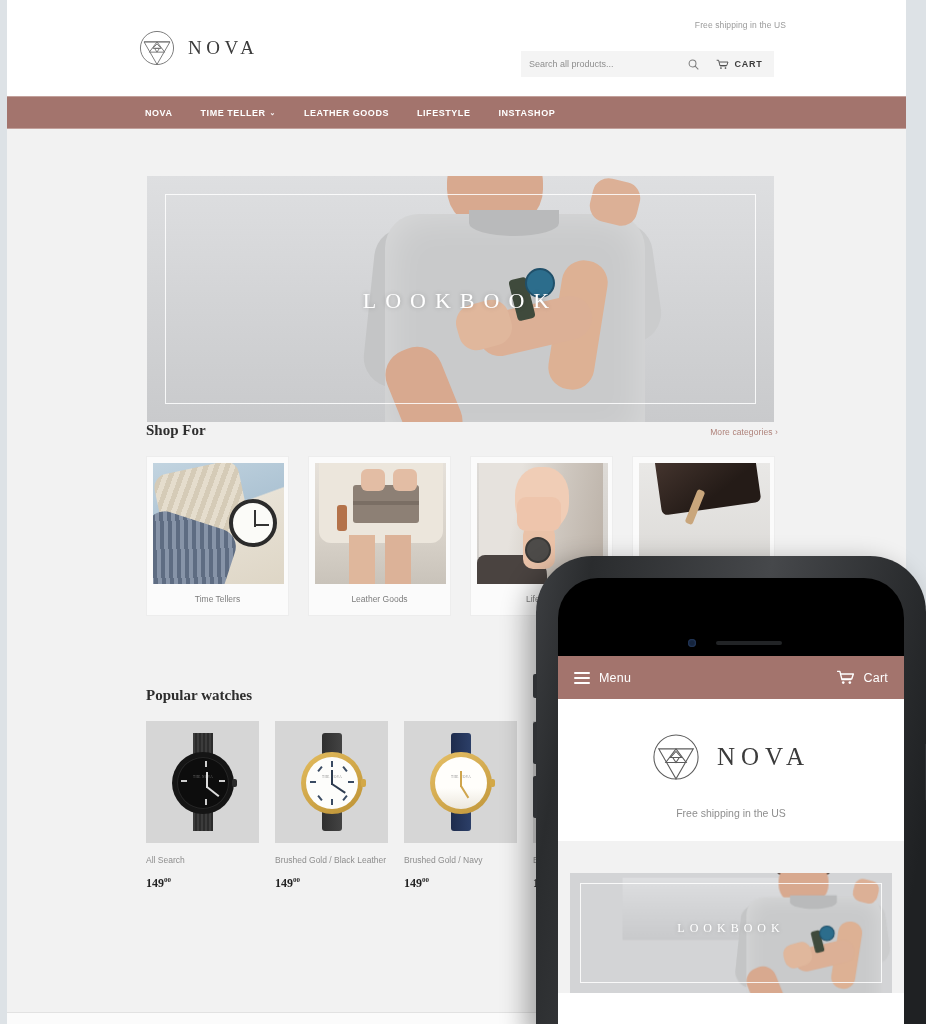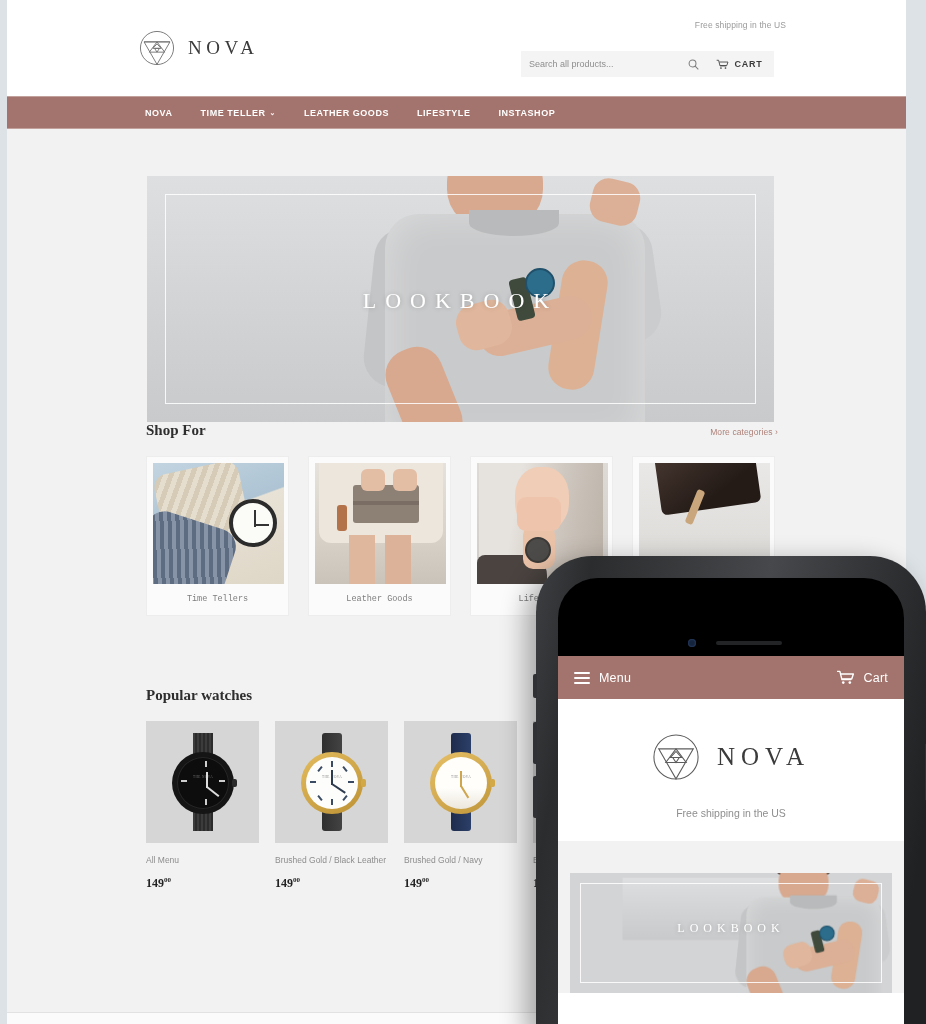--- a/index.html
+++ b/index.html
@@ -279,21 +279,20 @@
   .cat-img {
     width: 131px; height: 121px;
     position: relative; overflow: hidden;
     background: #ccc;
   }
   .cat-label {
     text-align: center;
     font-size: 8.5px;
     color: #7d7d7d;
     padding: 10px 0 11px;
-    font-family: Liberation Mono, monospace;
   }
 
   
   .c1 { background: linear-gradient(160deg,#c2d4e0 0%,#aec4d4 42%,#e8e2d6 43%,#ded6c6 100%); }
   .c1 .knit { position:absolute; left:6px; top:4px; width:86px; height:78px;
     background: repeating-linear-gradient(122deg,#e5ddcd 0 5px,#d5cbb7 5px 10px);
     border-radius: 14px; transform: rotate(-12deg); }
   .c1 .jeans { position:absolute; left:-14px; top:56px; width:92px; height:76px;
     background: repeating-linear-gradient(70deg,#5e6c82 0 4px,#8794a8 4px 8px);
     border-radius: 18px; transform: rotate(18deg); }
@@ -669,21 +668,21 @@
               <div class="tick" style="left:28px;top:42px"></div>
               <div class="tick" style="left:4px;top:23px;width:6px;height:2px"></div>
               <div class="tick" style="left:42px;top:23px;width:6px;height:2px"></div>
               <div class="brand-mark">THE NOVA</div>
               <div class="w-hh"></div>
                 <div class="w-mh"></div>
             </div>
             <div class="w-crown"></div>
           </div>
         </div>
-        <div class="prod-name">All Menu</div>
+        <div class="prod-name">All Search</div>
         <div class="prod-price">
           <span>149</span><sup>00</sup>
         </div>
       </div>
 
       <div class="prod-card">
         <div class="prod-img p2">
           <div class="w-band-top"></div>
             <div class="w-band-bot"></div>
           <div class="w-case">

